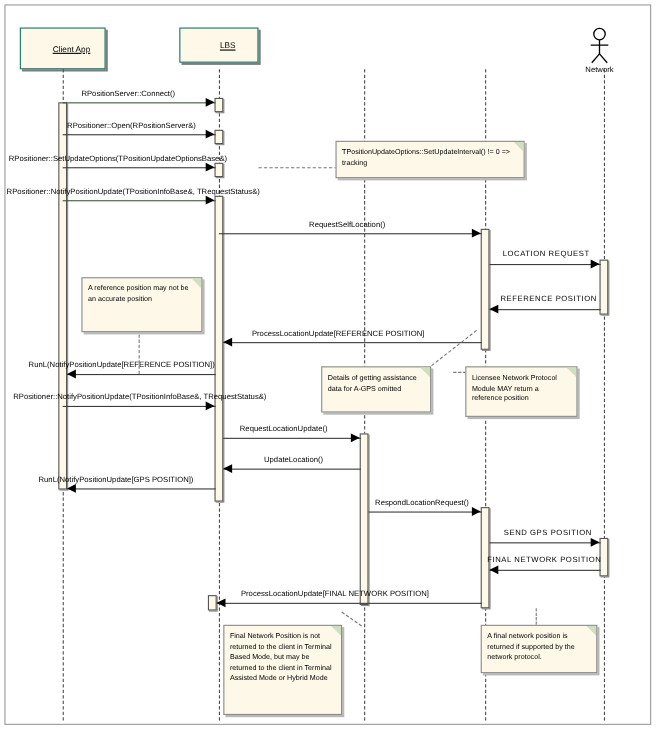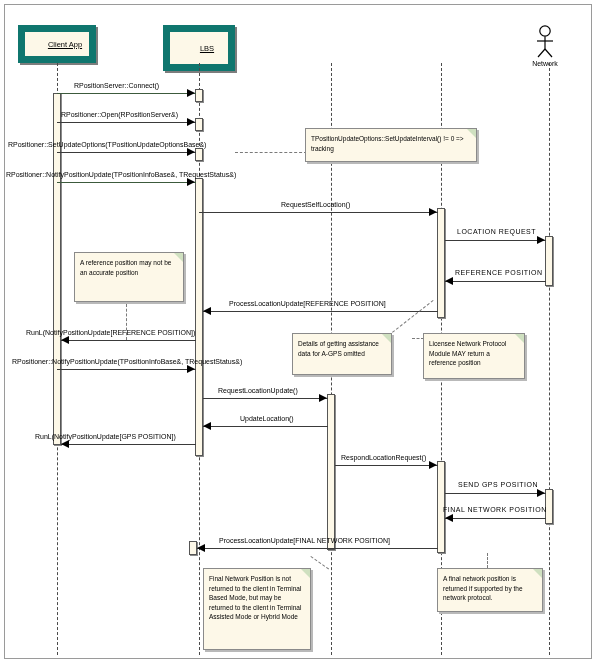--- a/index.html
+++ b/index.html
@@ -14,21 +14,21 @@
     position:absolute;left:4px;top:4px;
     width:588px;height:655px;
     border:1px solid #9a9a9a;
     box-sizing:border-box;
     background:#fff;
   }
   
   .lifebox{
     position:absolute;
     background:#fdf8e8;
-    border:7px solid #0f766e;
+    border:1px solid #0f766e;
     box-sizing:border-box;
     box-shadow:2px 2px 0 0 #7d7d7d;
     text-align:center;
     display:flex;align-items:center;justify-content:center;padding-left:16px;
   }
   .lifebox span{
     font-size:7.5px;
     color:#000;
     text-decoration:underline;
     line-height:9px;
@@ -119,21 +119,21 @@
 </head>
 <body>
 
 <div id="diagram">
   <div id="frame"></div>
 
   <div class="lifebox" style="left:18px;top:25px;width:78px;height:38px;">
     <span>Client App</span>
   </div>
 
-  <div class="lifebox" style="left:163px;top:25px;width:72px;height:46px;">
+  <div class="lifebox" style="left:163px;top:25px;width:72px;height:32px;">
     <span>LBS</span>
   </div>
 
 
 
   <div class="actor" style="left:515px;top:24px;width:60px;height:42px;">
     <svg width="60" height="42" viewBox="0 0 60 42">
       <circle cx="30" cy="7" r="5.2" fill="none" stroke="#000" stroke-width="1.2"></circle>
       <line x1="30" y1="12.4" x2="30" y2="25" stroke="#000" stroke-width="1.2"></line>
       <line x1="22" y1="17" x2="38" y2="17" stroke="#000" stroke-width="1.2"></line>

